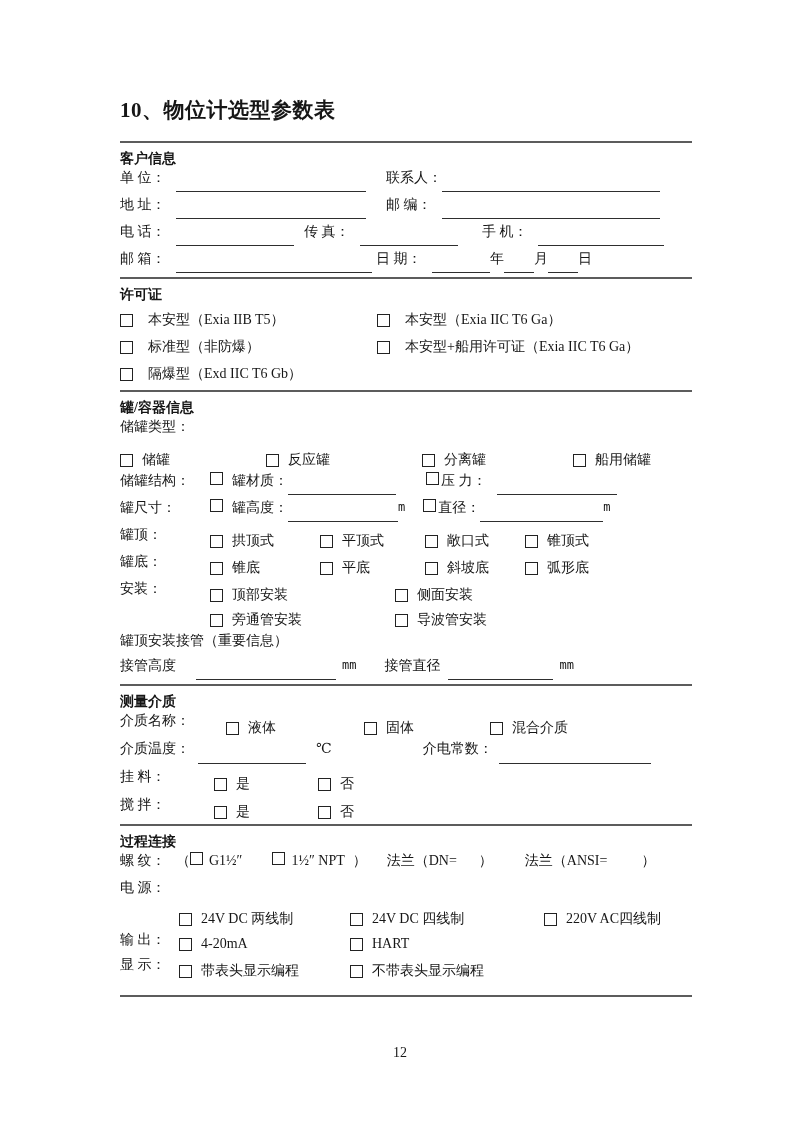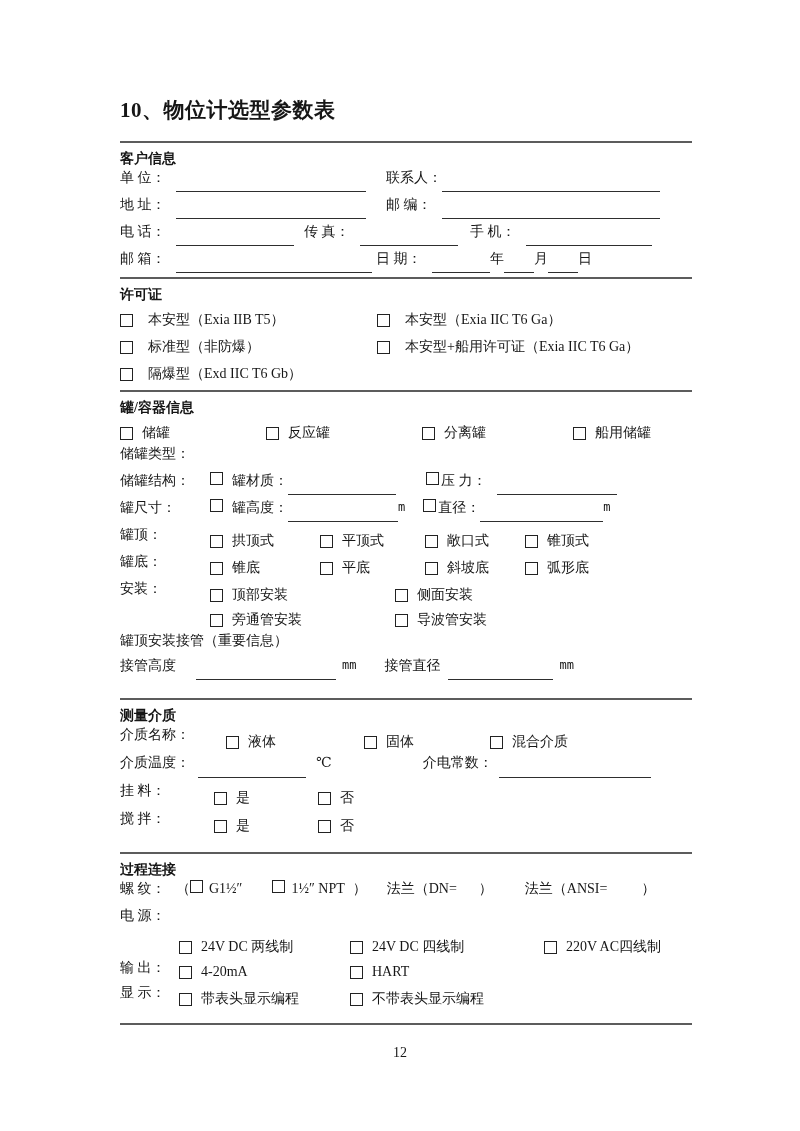--- a/index.html
+++ b/index.html
@@ -14,21 +14,21 @@
   .row{display:flex;height:27px;padding-bottom:4px;box-sizing:border-box;
        font-size:14px;line-height:17px;white-space:nowrap;}
   .row.h25{height:25px;}
   .lbl{flex:none;}
   .cb{flex:none;width:11px;height:11px;border:1px solid #222;margin-right:9px;margin-bottom:1px;background:#fff;}
   .cb-wide{margin-right:15px;}
   .cb-tight{margin-right:2px;}
   .fl{flex:none;border-bottom:1px solid #2e2e2e;height:14px;align-self:flex-end;}
   .opt{display:flex;align-items:flex-end;flex:none;}
   .unit{font-family:"DejaVu Sans Mono","Liberation Mono",monospace;font-size:12px;}
-  .pb2{padding-bottom:14px;}
+  .pb2{padding-bottom:0;}
   .pb4{padding-bottom:4px;}
   .footer{position:absolute;left:0;top:1045px;width:800px;text-align:center;font-size:14px;
           font-family:"Liberation Serif","DejaVu Serif",serif;color:#161616;}
 </style>
 </head>
 <body>
 
 <div class="page">
   <div class="content">
 
@@ -48,21 +48,21 @@
         <span class="lbl" style="width:56px">地 址：</span>
         <span class="fl" style="width:190px"></span>
         <span class="lbl" style="margin-left:20px;width:56px">邮  编：</span>
         <span class="fl" style="width:218px"></span>
       </div>
       <div class="row">
         <span class="lbl" style="width:56px">电 话：</span>
         <span class="fl" style="width:118px"></span>
         <span class="lbl" style="margin-left:10px;width:56px">传 真：</span>
         <span class="fl" style="width:98px"></span>
-        <span class="lbl" style="margin-left:12px;width:56px">手 机：</span>
+        <span class="lbl" style="margin-left:24px;width:56px">手 机：</span>
         <span class="fl" style="width:126px"></span>
       </div>
       <div class="row">
         <span class="lbl" style="width:56px">邮 箱：</span>
         <span class="fl" style="width:196px"></span>
         <span class="lbl" style="margin-left:4px;width:56px">日  期：</span>
         <span class="fl" style="width:58px"></span>
         <span class="lbl">年</span>
         <span class="fl" style="width:30px"></span>
         <span class="lbl">月</span>
@@ -101,39 +101,39 @@
           <span>隔爆型（Exd IIC T6 Gb）</span>
         </span>
       </div>
     </div>
 
     <div class="sep"></div>
 
     <div class="section pb2">
       <div class="sec-h">罐/容器信息</div>
       <div class="row">
+        <span class="lbl">储罐类型：</span>
+      </div>
+      <div class="row">
         <span class="opt" style="width:146px">
           <span class="cb"></span>
           <span>储罐</span>
         </span>
         <span class="opt" style="width:156px">
           <span class="cb"></span>
           <span>反应罐</span>
         </span>
         <span class="opt" style="width:151px">
           <span class="cb"></span>
           <span>分离罐</span>
         </span>
         <span class="opt">
           <span class="cb"></span>
           <span>船用储罐</span>
         </span>
-      </div>
-      <div class="row">
-        <span class="lbl">储罐类型：</span>
       </div>
       <div class="row">
         <span class="lbl" style="width:90px">储罐结构：</span>
         <span class="cb"></span>
         <span class="lbl" style="width:56px">罐材质：</span>
         <span class="fl" style="width:108px"></span>
         <span class="cb cb-tight" style="margin-left:30px"></span>
         <span class="lbl" style="width:56px">压 力：</span>
         <span class="fl" style="width:120px"></span>
       </div>

